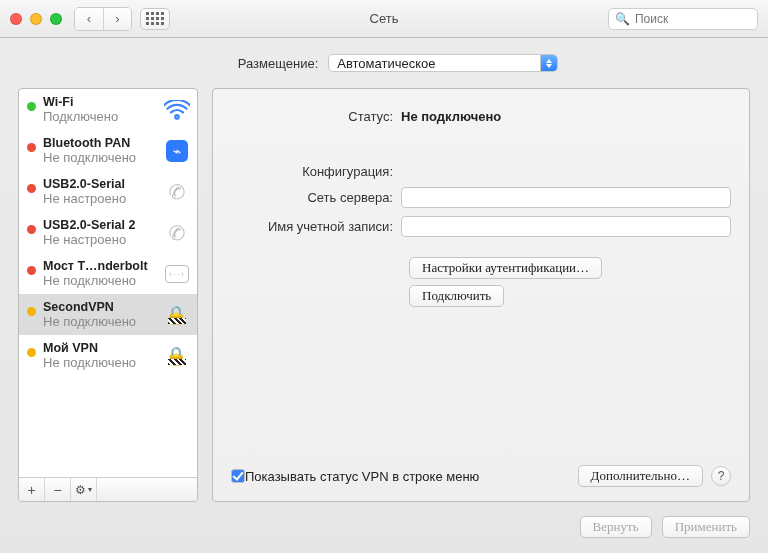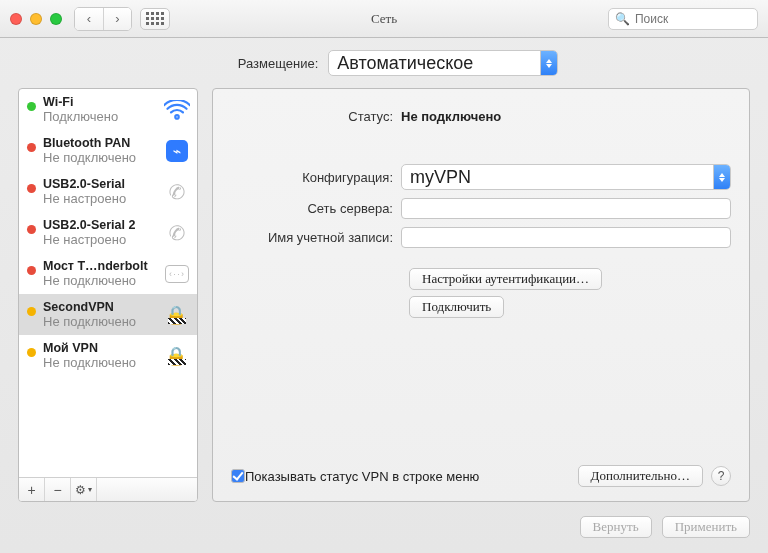--- a/index.html
+++ b/index.html
@@ -20,32 +20,32 @@
     background: linear-gradient(#f7f7f7, #e9e9e9);
     position: relative;
   }
   .traffic { display: flex; gap: 8px; margin-right: 12px; }
   .traffic span { width: 12px; height: 12px; border-radius: 50%; display: inline-block; border: 0.5px solid rgba(0,0,0,0.15); }
   .tl-close { background:#ff5f57; } .tl-min { background:#ffbd2e; } .tl-max { background:#28c940; }
   .navbtns { display:flex; border:1px solid #c9c9c9; border-radius:5px; overflow:hidden; margin-right:8px; background:#fff; }
   .navbtns button { width:28px; height:22px; border:none; background:linear-gradient(#fff,#f2f2f2); cursor:default; display:flex; align-items:center; justify-content:center; }
   .navbtns button + button { border-left:1px solid #d3d3d3; }
   .gridbtn { width:30px; height:22px; border:1px solid #c9c9c9; border-radius:5px; background:linear-gradient(#fff,#f2f2f2); display:flex; align-items:center; justify-content:center; }
-  .title { position:absolute; left:50%; transform:translateX(-50%); font-size:13px; color:#4a4a4a;font-family:Liberation Serif, serif; }
+  .title { position:absolute; left:50%; transform:translateX(-50%); font-size:13px; color:#4a4a4a; }
   .search { margin-left:auto; width:150px; height:22px; border:1px solid #cfcfcf; border-radius:5px; background:#fff; display:flex; align-items:center; padding:0 6px; gap:5px; color:#9a9a9a; }
   .search input { border:none; outline:none; font-size:12px; flex:1; background:transparent; color:#333; }
   .chev { font-size:13px; color:#6a6a6a; }
 
   
   .locrow { height:50px; display:flex; align-items:center; justify-content:center; gap:10px;padding-left:28px; }
   .locrow label { text-align:right; color:#333; font-size:13px; }
   .select {
     display:flex; align-items:center; justify-content:space-between;
-    height:26px; border:1px solid #c9c9c9; border-radius:5px;
-    background:#fff; padding:0 0 0 8px; font-size:18px; min-width:220px;
+    height:18px; border:1px solid #c9c9c9; border-radius:5px;
+    background:#fff; padding:0 0 0 8px; font-size:13px; min-width:220px;
   }
   .select .caps {
     width:17px; height:100%; border-left:1px solid #c9c9c9;
     background:linear-gradient(#6cb2ff,#2f81f7);
     border-top-right-radius:4px; border-bottom-right-radius:4px;
     display:flex; flex-direction:column; align-items:center; justify-content:center; gap:0px;
   }
   .select .caps::before { content:""; border-left:3px solid transparent; border-right:3px solid transparent; border-bottom:4px solid #fff; margin-bottom:1px;}
   .select .caps::after { content:""; border-left:3px solid transparent; border-right:3px solid transparent; border-top:4px solid #fff; }
 
@@ -237,24 +237,20 @@
   </div>
 
   <div class="detail">
     <div class="row" style="margin-bottom:40px">
       <div class="lab">Статус:</div>
       <div class="val bold">Не подключено</div>
     </div>
 
     <div class="row">
       <div class="lab">Конфигурация:</div>
-      <div class="select selectwide">
-        <span>myVPN</span>
-        <span class="caps"></span>
-      </div>
     </div>
     <div class="row">
       <div class="lab">Сеть сервера:</div>
       <input class="textfield" value="" style="">
     </div>
     <div class="row">
       <div class="lab">Имя учетной записи:</div>
       <input class="textfield" value="" style="">
     </div>
 

